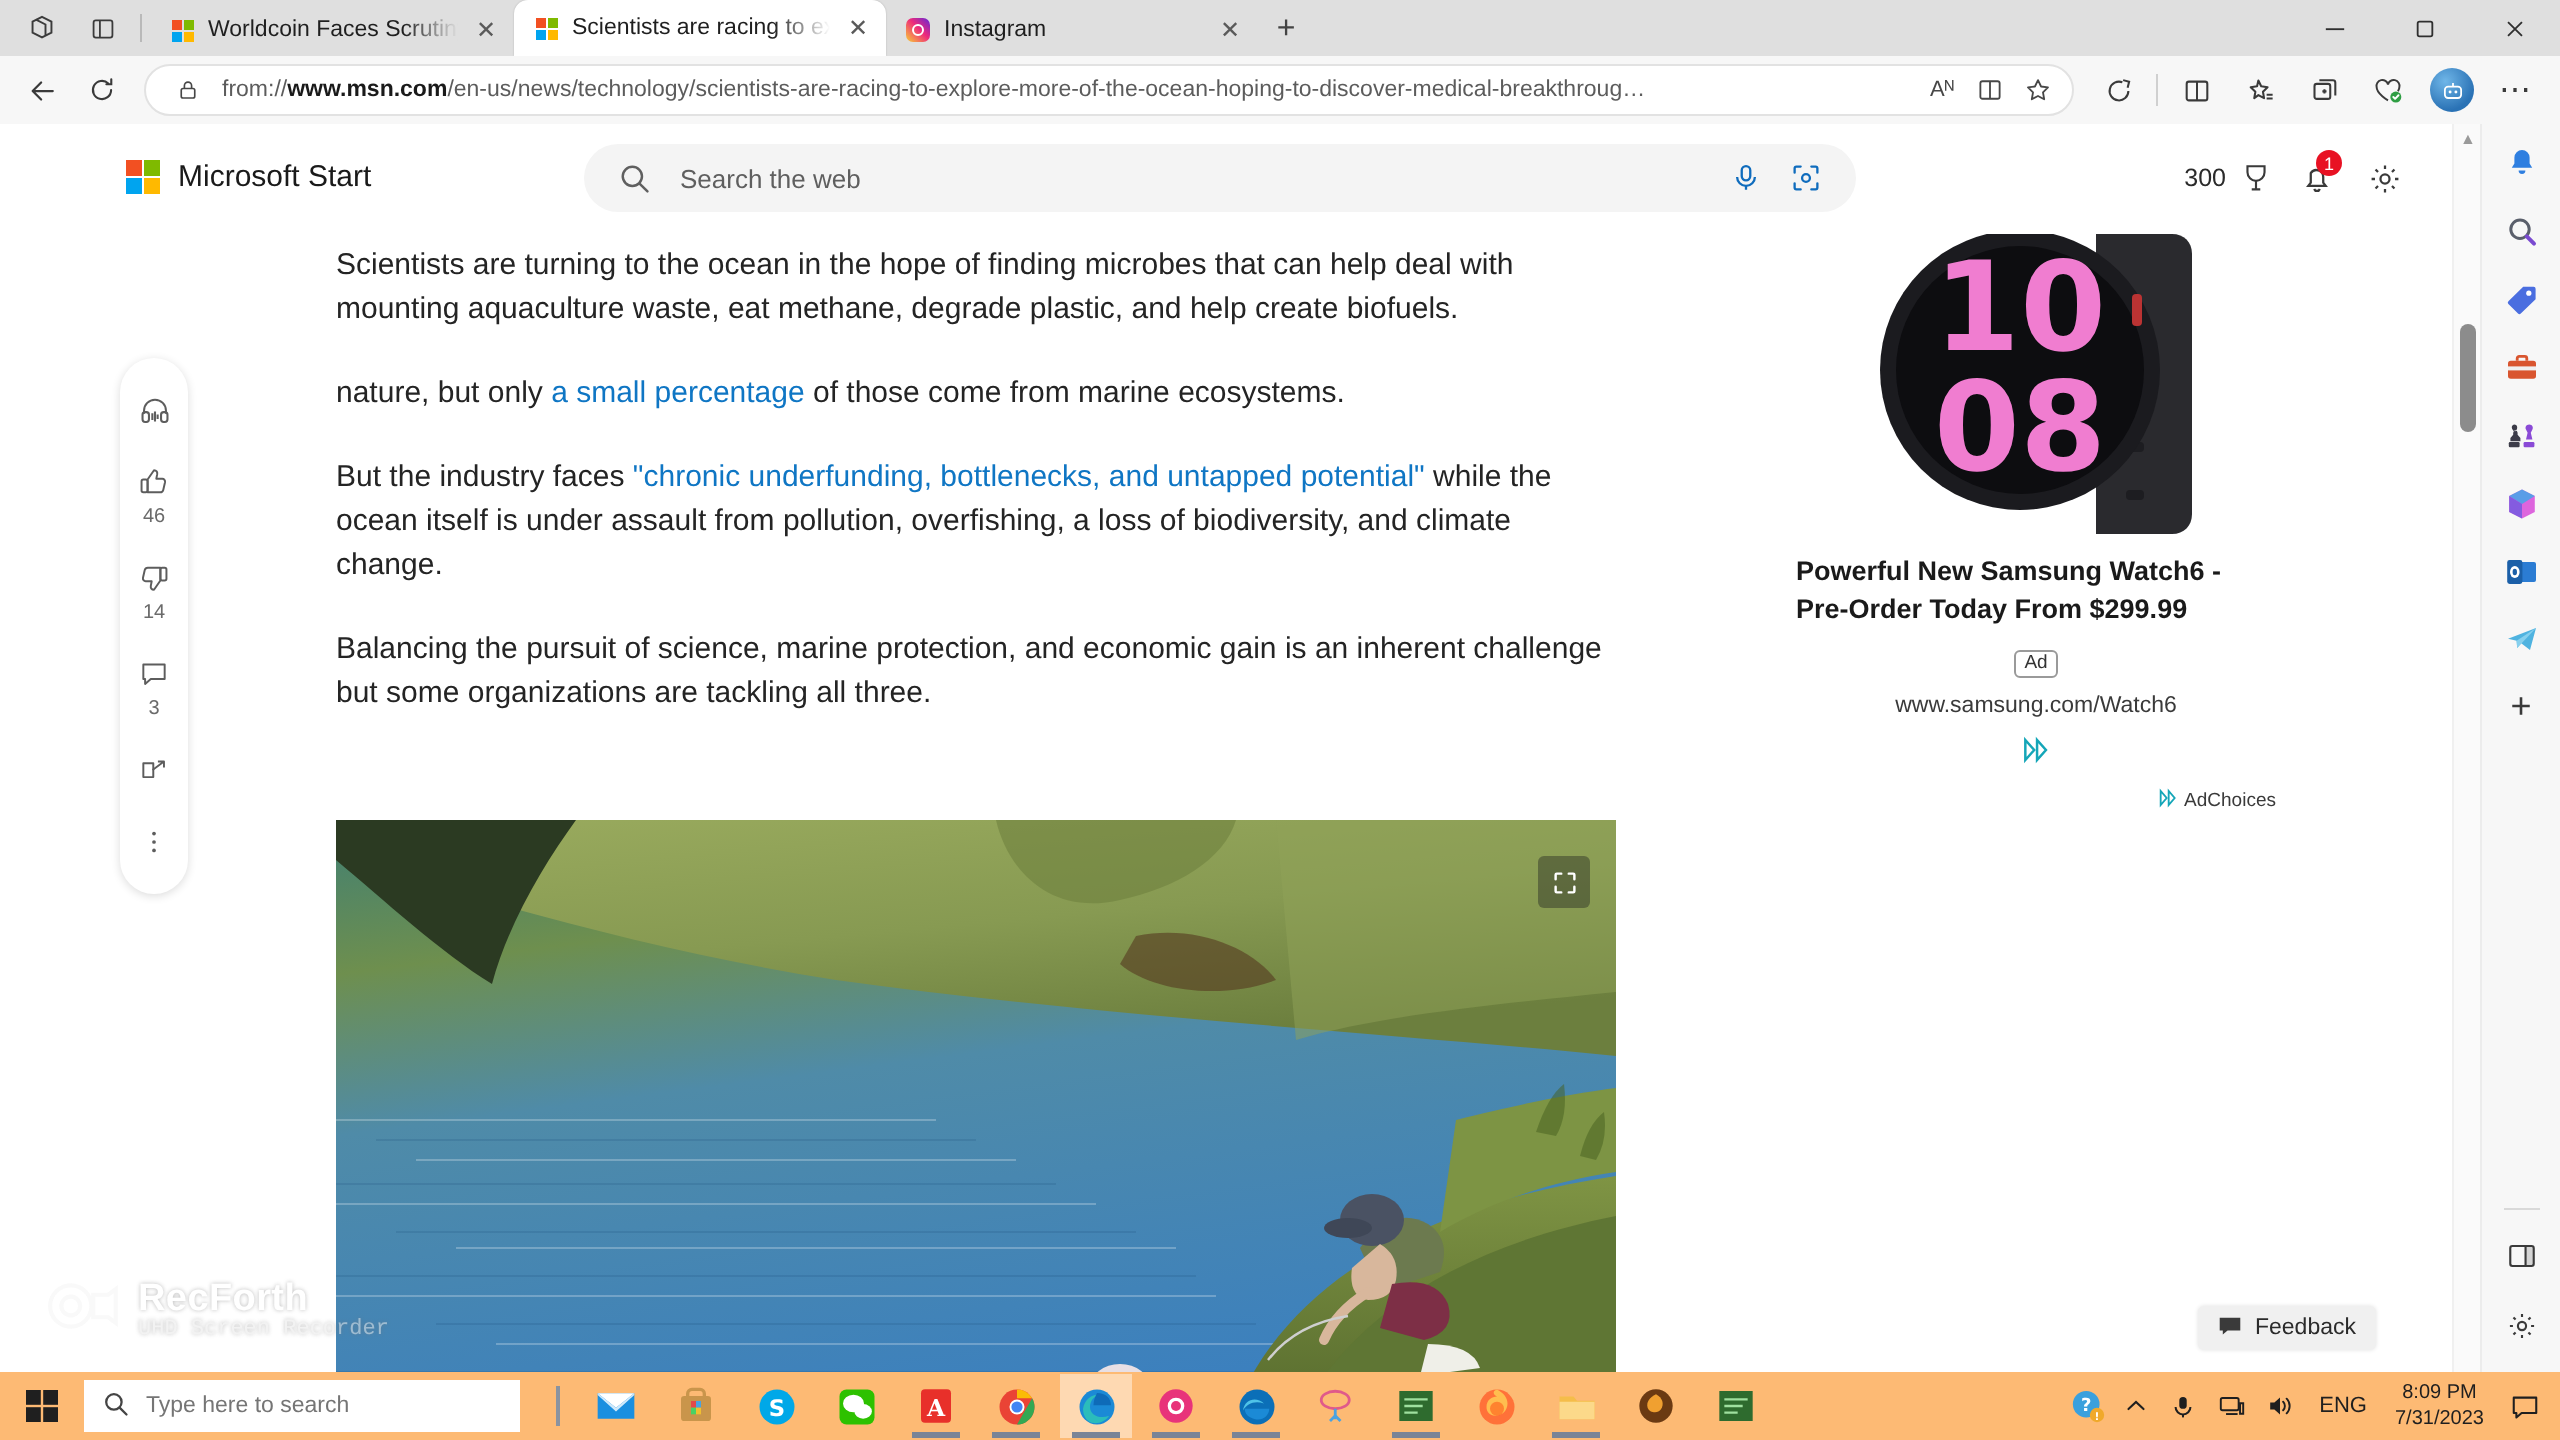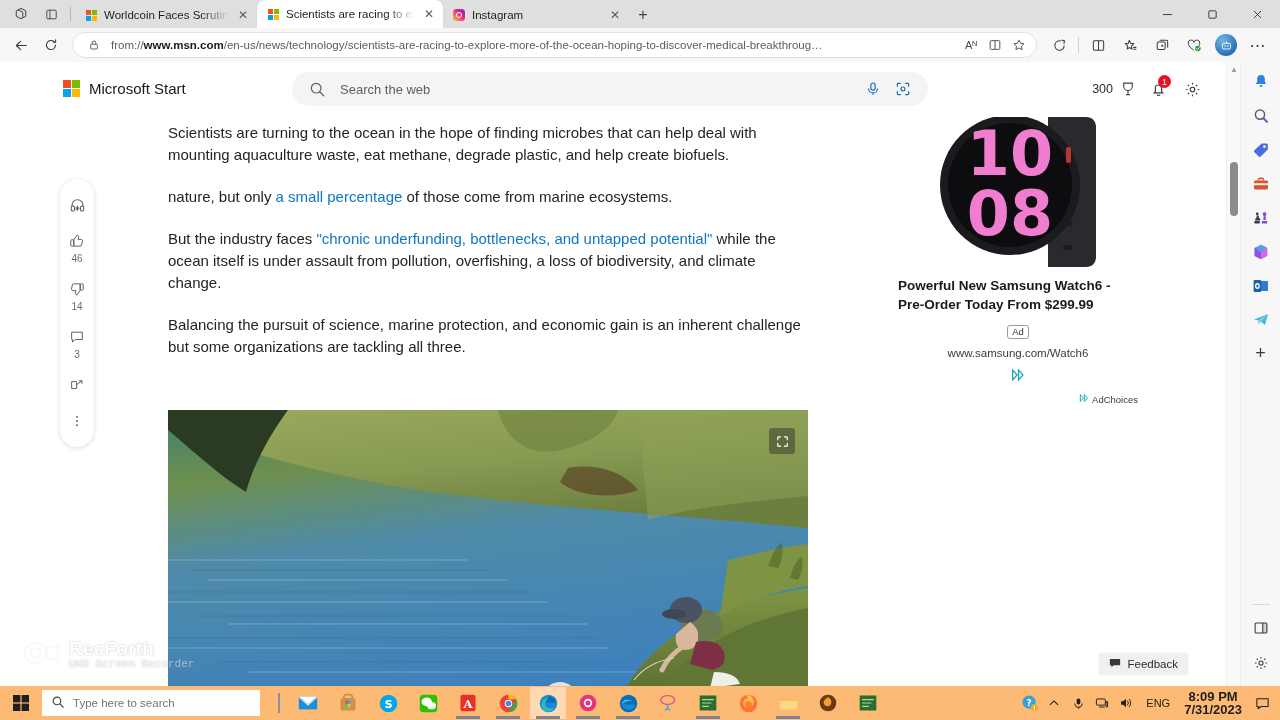--- a/index.html
+++ b/index.html
@@ -173,21 +173,21 @@
   .tb-search input { border:none; outline:none; font-size:11.5px; color:#444; background:transparent;
                      font-family:"Liberation Sans", sans-serif; width: 100%; }
   .tb-divider { width: 2px; height: 20px; border-left:1px solid #8a93a0; border-right:1px solid #8a93a0; margin: 0 10px;}
   .tb-apps { display:flex; align-items:center; gap: 4px; }
   .tb-app { width: 36px; height: 32px; display:flex; align-items:center; justify-content:center; position:relative;}
   .tb-app.open::after { content:""; position:absolute; bottom:0; left: 6px; width: 24px; height: 3px; background:#7a8496;}
   .tb-app.active { background: rgba(255,255,255,.45); }
   .tray { position:absolute; right: 0; bottom:0; height: 34px; display:flex; align-items:center; padding-right: 4px;}
   .tray-ic { width: 24px; height: 34px; display:flex; align-items:center; justify-content:center; color:#1f1f1f;}
   .tray-lang { font-size: 11px; color:#1f1f1f; padding: 0 8px; }
-  .tray-clock { font-size: 13px; color:#1f1f1f; text-align:center; line-height: 13px; padding: 0 6px; font-weight: bold;}
+  .tray-clock { font-size: 10px; color:#1f1f1f; text-align:center; line-height: 13px; padding: 0 6px;}
   .tray-notify { width: 28px; height: 34px; display:flex; align-items:center; justify-content:center; color:#1f1f1f;}
 </style>
 </head>
 <body>
 
 <div class="browser">
 
   <div class="tabstrip">
     <div class="tabstrip-left">
       <div class="ts-icon">

